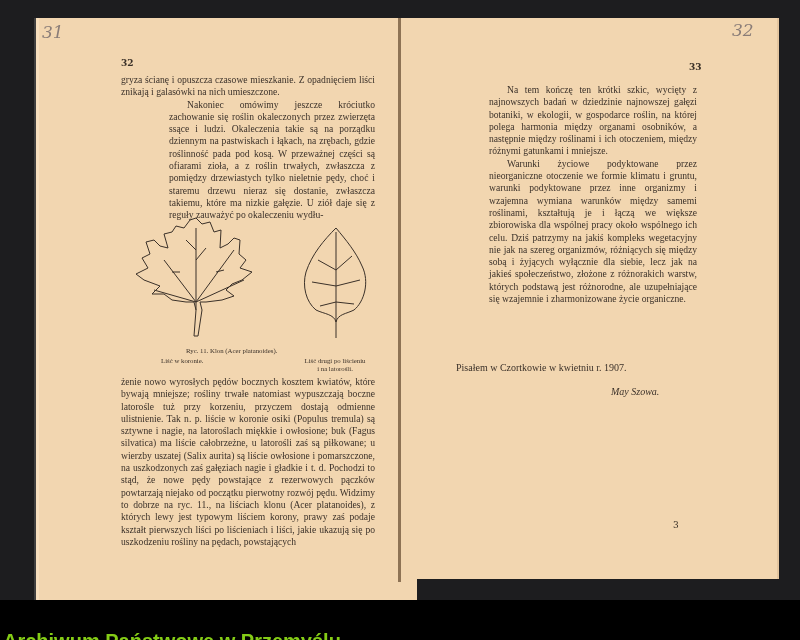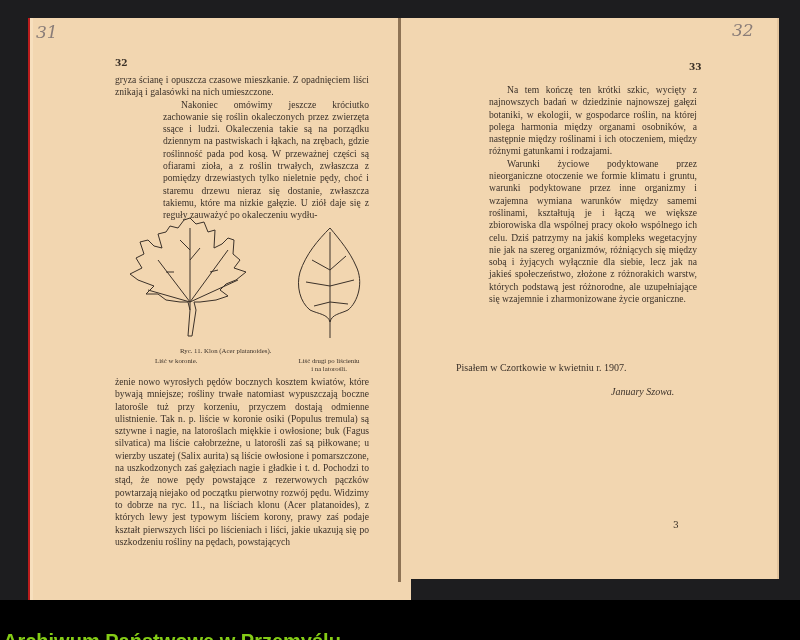--- a/index.html
+++ b/index.html
@@ -1,19 +1,19 @@
 <!DOCTYPE html>
 <html><head>
 <meta charset="utf-8">
 <style>
   html, body { margin:0; padding:0; }
   body { width:800px; height:640px; background:#0c0c0c; position:relative; overflow:hidden; font-family:"DejaVu Serif", serif; }
   .scan { position:absolute; left:0; top:0; width:800px; height:600px; background:#1d1d1f; }
   .page { position:absolute; background:#f2d6b0; }
-  .page.left { left:28px; top:18px; width:381px; height:596px; border-left:2px solid #b91c1c; box-shadow: inset 3px 0 0 #f7dfbd; }
+  .page.left { left:34px; top:18px; width:381px; height:596px; border-left:2px solid #404040; box-shadow: inset 3px 0 0 #f7dfbd; }
   .page.right { left:401px; top:18px; width:376px; height:561px; border-right:2px solid #e3c59f; }
   .spine { position:absolute; left:398px; top:18px; width:3px; height:564px; background:#8e7355; }
   .hand { position:absolute; font-family:"DejaVu Serif", serif; font-style:italic; color:#8a7d78; font-size:17px; }
   .pgnum { position:absolute; font-size:9px; color:#3a3027; font-weight:bold; }
   .text { position:absolute; font-family:"Liberation Serif", serif; font-size:9.6px; line-height:12.3px; color:#3b3129; text-align:justify; }
   .text p { margin:0; }
   .text p.ind { text-indent:18px;margin-left:48px; }
   .fig { position:absolute; left:88px; top:192px; width:272px; height:150px; }
   .cap { position:absolute; font-family:"Liberation Serif", serif; font-size:6.8px; color:#3b3129; line-height:8px; }
   .sig { position:absolute; font-family:"Liberation Serif", serif; font-style:italic; font-size:10px; color:#3b3129; }
@@ -57,24 +57,24 @@
   </div>
 </div>
 
 <div class="spine"></div>
 
 <div class="page right">
   <div class="hand" style="left:331px;top:2px;">32</div>
   <div class="pgnum" style="left:288px;top:44px;">33</div>
 
   <div class="text" style="left:40px;top:61px;width:256px;">
-    <p class="ind" style="margin-top:5px;">Na tem kończę ten krótki szkic, wycięty z najnowszych badań w dziedzinie najnowszej gałęzi botaniki, w ekologii, w gospodarce roślin, na której polega harmonia między organami osobników, a następnie między roślinami i ich otoczeniem, między różnymi gatunkami i rodzajami.</p>
+    <p class="ind" style="margin-top:5px;">Na tem kończę ten krótki szkic, wycięty z najnowszych badań w dziedzinie najnowszej gałęzi botaniki, w ekologii, w gospodarce roślin, na której polega harmonia między organami osobników, a następnie między roślinami i ich otoczeniem, między różnymi gatunkami i mniejsze.</p>
     <p class="ind">Warunki życiowe podyktowane przez nieorganiczne otoczenie we formie klimatu i gruntu, warunki podyktowane przez inne organizmy i wzajemna wymiana warunków między samemi roślinami, kształtują je i łączą we większe zbiorowiska dla wspólnej pracy około wspólnego ich celu. Dziś patrzymy na jakiś kompleks wegetacyjny nie jak na szereg organizmów, różniących się między sobą i żyjących wyłącznie dla siebie, lecz jak na jakieś społeczeństwo, złożone z różnorakich warstw, których podstawą jest różnorodne, ale uzupełniające się wzajemnie i zharmonizowane życie organiczne.</p>
   </div>
 
   <div class="place" style="left:55px;top:344px;">Pisałem w Czortkowie w kwietniu r. 1907.</div>
-  <div class="sig" style="left:210px;top:368px;">January Szowa.</div>
+  <div class="sig" style="left:210px;top:368px;">May Szowa.</div>
   <div class="pgnum" style="left:272px;top:502px;font-weight:normal;">3</div>
 </div>
 
 <div class="footer">
   <span>Archiwum Państwowe w Przemyślu</span>
 </div>
 
 </body></html>

